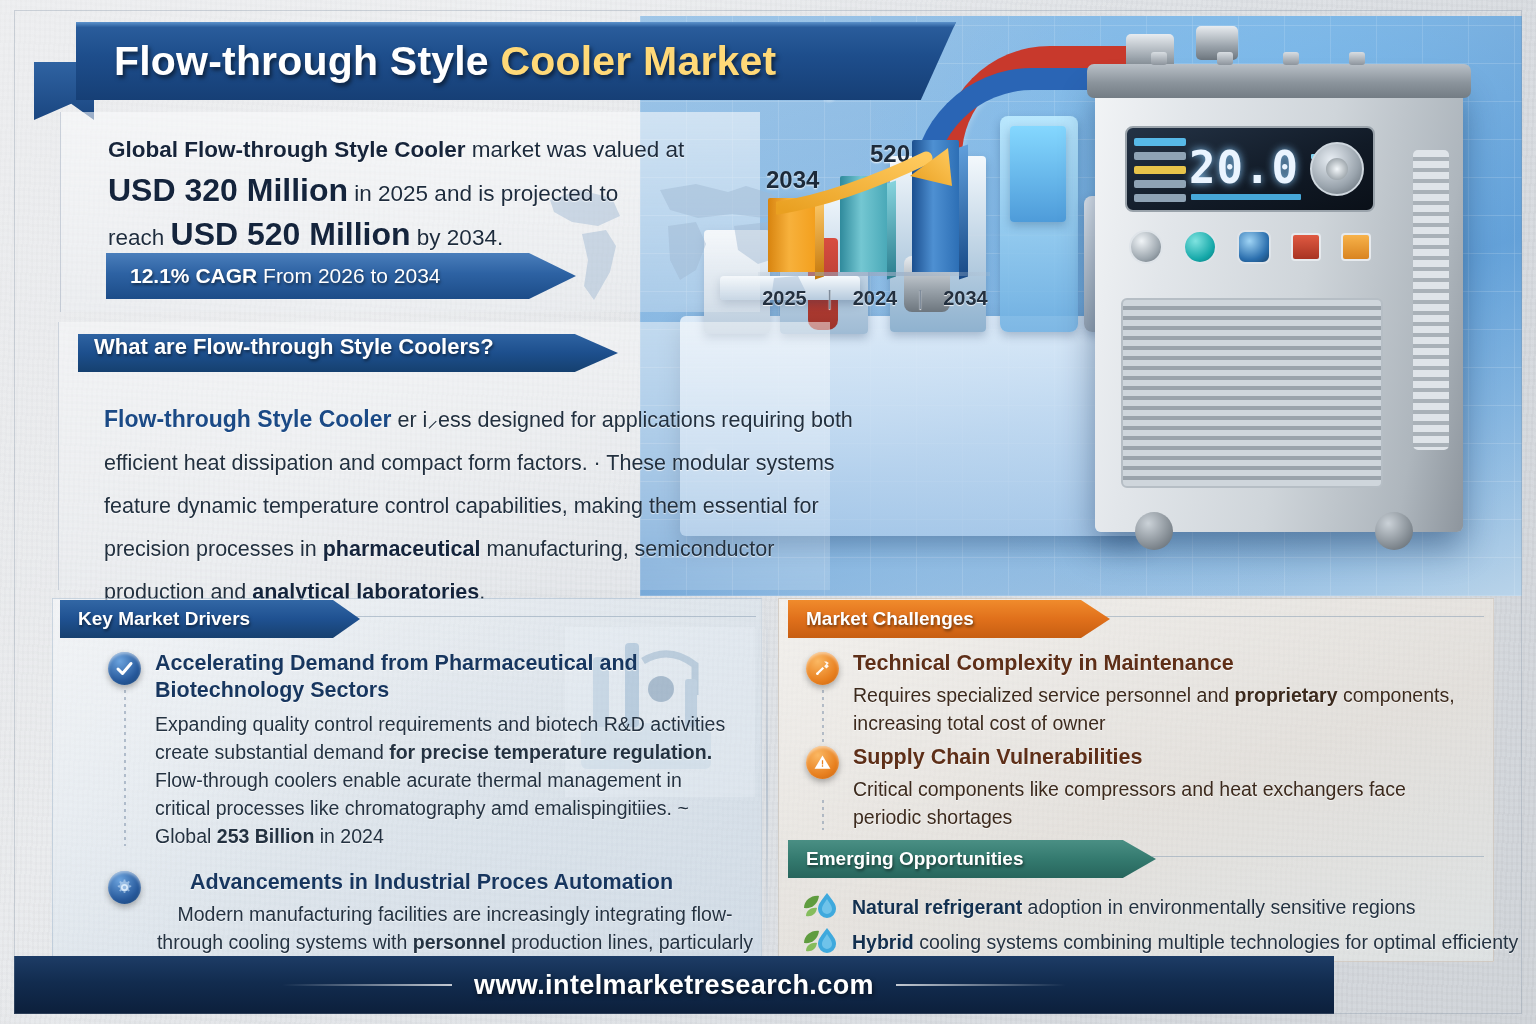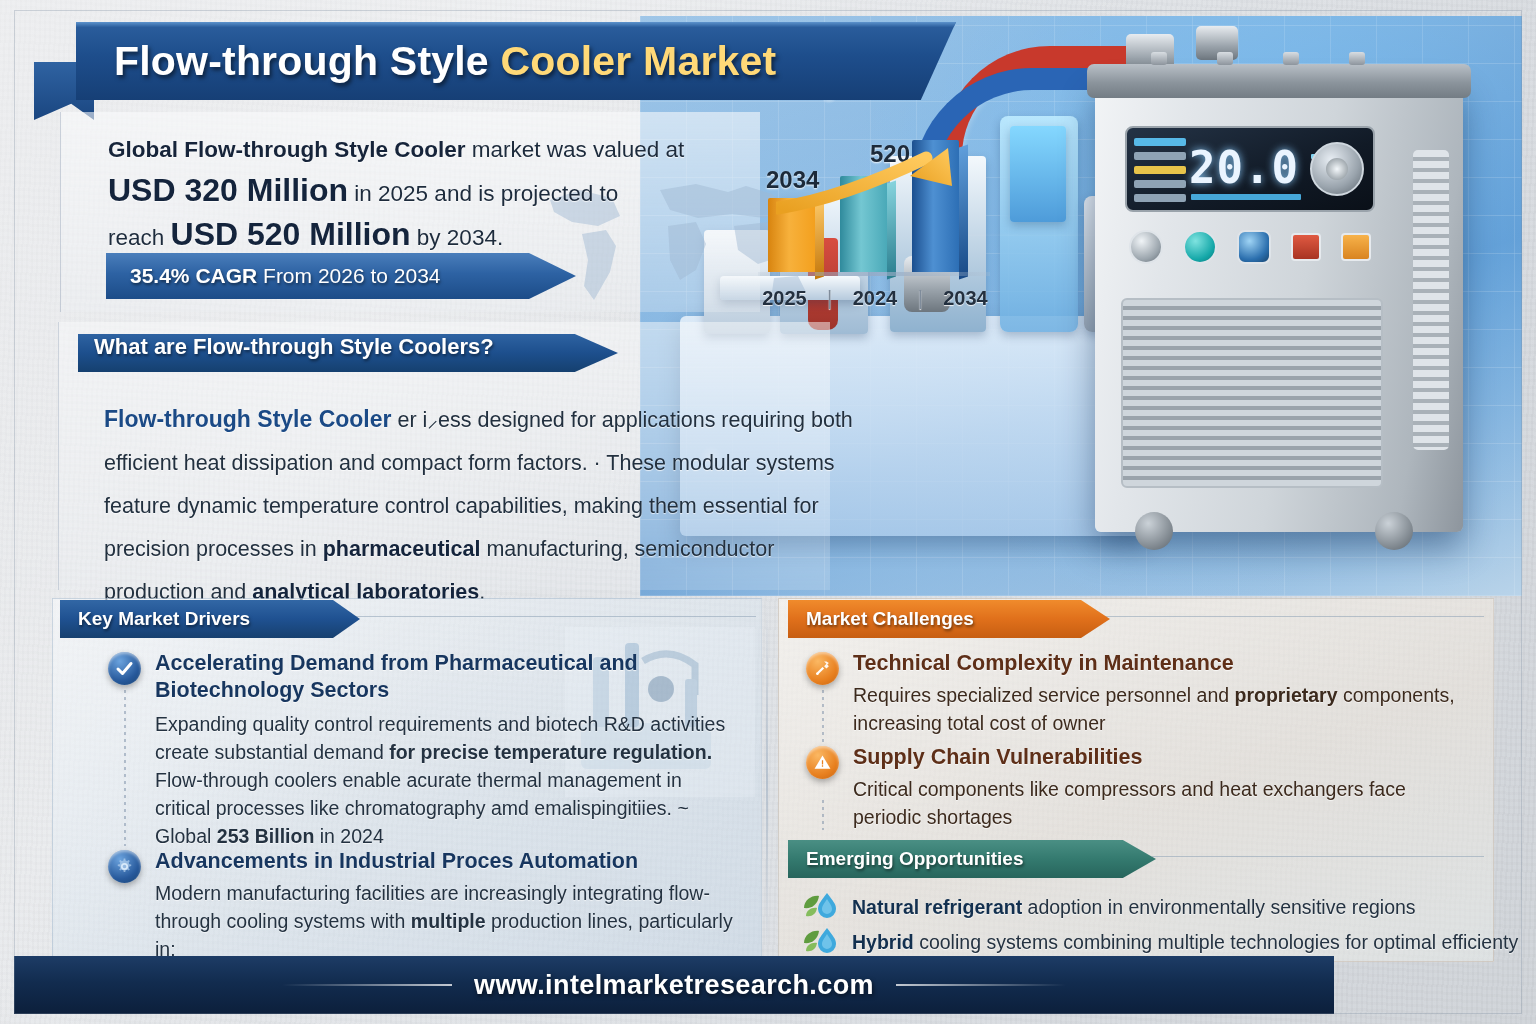--- a/index.html
+++ b/index.html
@@ -377,21 +377,21 @@
   </svg>
 
   <div id="hero-copy">
     <b>Global Flow-through Style Cooler</b><span> market was valued at</span><br>
     <span class="big">USD 320 Million</span><span> in 2025 and is projected to</span><br>
     <span>reach </span><span class="big">USD 520 Million</span><span> by 2034.</span>
   </div>
 
   <div id="cagr-banner">
     <div class="txt">
-      <b>35.4% CAGR</b><span> From 2026 to 2034</span>
+      <b>12.1% CAGR</b><span> From 2026 to 2034</span>
     </div>
   </div>
 
   <div id="barchart">
     <div class="bc-toplabel" style="left:14px;top:34px;">2034</div>
     <div class="bc-toplabel" style="left:118px;top:8px;">520</div>
 
     <div class="bc-bar" style="left:16px;height:74px;background:linear-gradient(90deg,#d8840f,#f7b13c 45%,#f3a01e);">
       <div class="side" style="background:linear-gradient(180deg,#f9c463,#c4780c);"></div>
     </div>
@@ -456,33 +456,33 @@
         </svg>
     </div>
     <div style="margin-left:47px;">
       <div class="ttl ttl-blue">Accelerating Demand from Pharmaceutical and Biotechnology Sectors</div>
       <div class="bdy bdy-dark" style="margin-top:6px;width:580px;">
         <span>Expanding quality control requirements and biotech R&amp;D activities create substantial demand </span><b>for precise temperature regulation.</b><span> Flow-through coolers enable acurate thermal management in critical processes like chromatography amd emalispingitiies. ~ Global </span><b>253 Billion</b><span> in 2024</span>
       </div>
     </div>
   </div>
 
-  <div class="item" style="left:108px;top:848px;width:600px;">
+  <div class="item" style="left:108px;top:869px;width:600px;text-align:center;">
     <div class="ic ic-blue">
       <svg width="19" height="19" viewBox="0 0 24 24">
         <path d="M12 7.5a4.5 4.5 0 1 0 0 9 4.5 4.5 0 0 0 0-9zm0 2.2a2.3 2.3 0 1 1 0 4.6 2.3 2.3 0 0 1 0-4.6z" fill="#dfeefb"></path>
         <path d="M11 2h2l.4 2.4 1.9.8 2-1.4 1.4 1.4-1.4 2 .8 1.9 2.4.4v2l-2.4.4-.8 1.9 1.4 2-1.4 1.4-2-1.4-1.9.8L13 19h-2l-.4-2.4-1.9-.8-2 1.4L5.3 15.8l1.4-2-.8-1.9L3.5 11.5v-2l2.4-.4.8-1.9-1.4-2L6.7 3.8l2 1.4 1.9-.8z" fill="#cfe6fa" opacity=".55"></path>
       </svg>
     </div>
     <div style="margin-left:47px;">
       <div class="ttl ttl-blue">
         <b>Advancements</b><span> in Industrial Proces Automation</span>
       </div>
       <div class="bdy bdy-dark" style="margin-top:4px;width:600px;">
-        <span>Modern manufacturing facilities are increasingly integrating flow-through cooling systems with </span><b>multiple</b><span> production lines, particularly in:</span>
+        <span>Modern manufacturing facilities are increasingly integrating flow-through cooling systems with </span><b>personnel</b><span> production lines, particularly in:</span>
       </div>
     </div>
   </div>
 
   <div class="col-divider"></div>
   <div id="col-right"></div>
 
   <div class="sec-rule" style="left:1106px;top:616px;width:378px;"></div>
   <div class="sec-header sec-orange" style="left:788px;top:600px;width:322px;">
     <div class="h">Market Challenges</div>

